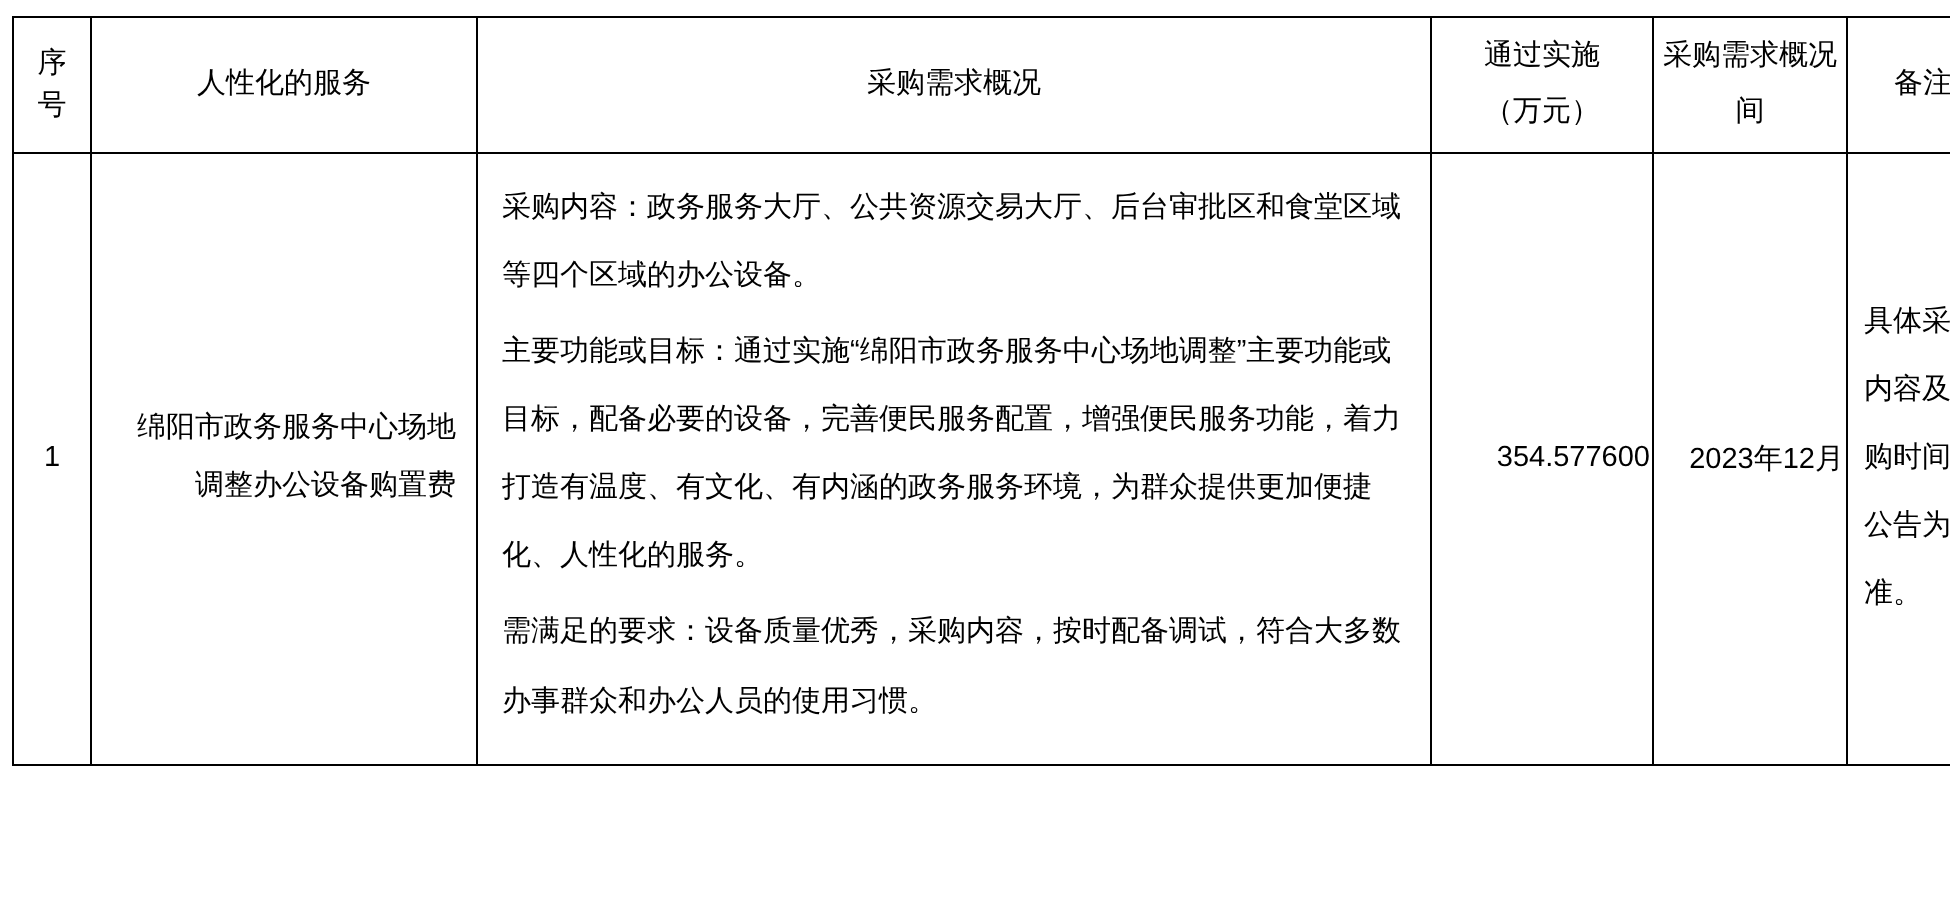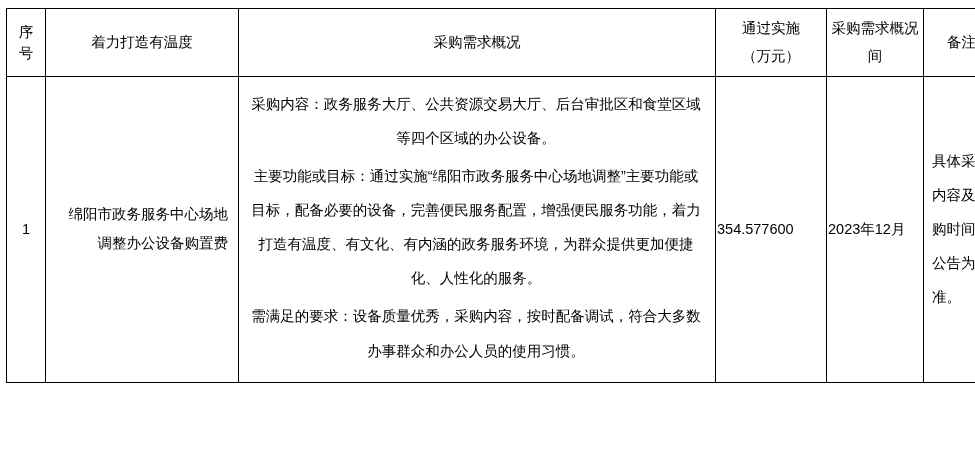--- a/index.html
+++ b/index.html
@@ -57,32 +57,32 @@
     text-align: center;
     font-size: 15px;
   }
   td.cell-name {
     text-align: right;
     padding: 4px 10px;
     line-height: 2.0;
     font-size: 15px;
   }
   td.cell-desc {
-    text-align: center;
+    text-align: left;
     padding: 10px 14px 10px 12px;
     line-height: 2.35;
     font-size: 15px;
   }
   td.cell-desc p {
     margin: 0 0 4px 0;
     text-indent: 0;
   }
   td.cell-budget,
   td.cell-time {
-    text-align: left;
+    text-align: right;
     font-size: 15px;
   }
   td.cell-note {
     text-align: left;
     padding: 4px 8px;
     line-height: 2.35;
     font-size: 15px;
   }
   .two-line-head {
     line-height: 1.9;
@@ -94,21 +94,21 @@
 <div class="sheet">
   <table class="proc-table">
     <thead>
       <tr>
         <th class="col-seq">
           <div class="seq-head">
             <div>序</div>
             <div>号</div>
           </div>
         </th>
-        <th class="col-name">着力打造有温度</th>
+        <th class="col-name">人性化的服务</th>
         <th class="col-desc">采购需求概况</th>
         <th class="col-budget">
           <div class="two-line-head">
             <div>通过实施</div>
             <div>（万元）</div>
           </div>
         </th>
         <th class="col-time">
           <div class="two-line-head">
             <div>采购需求概况</div>

